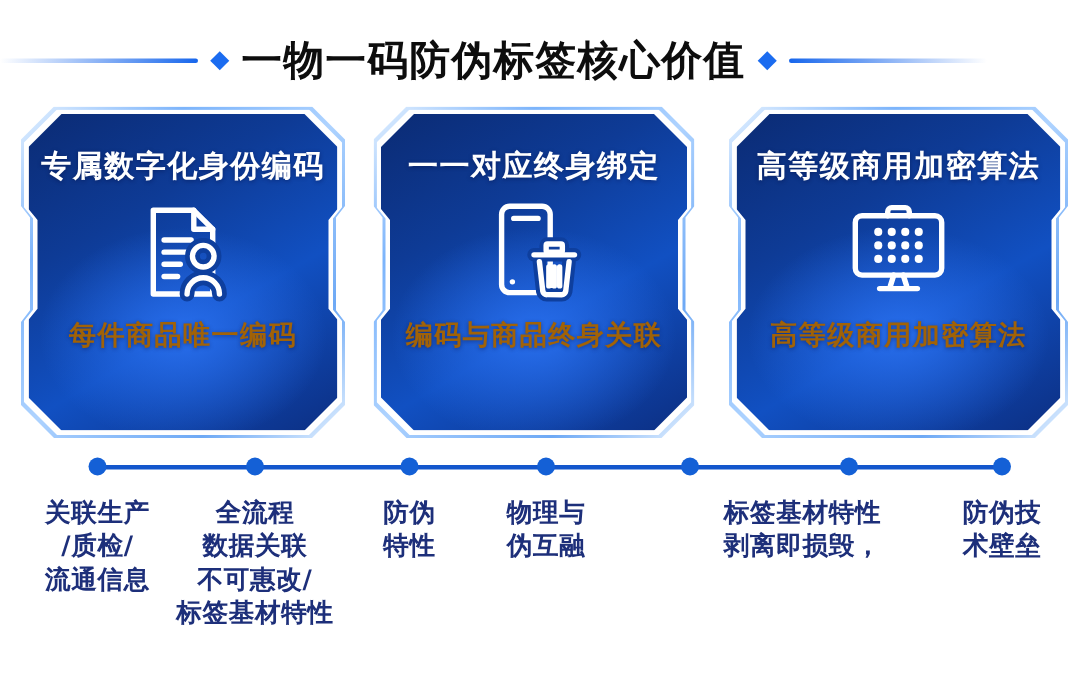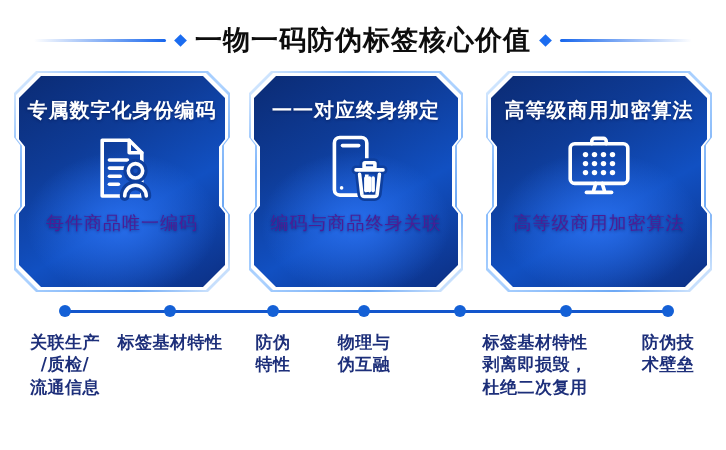--- a/index.html
+++ b/index.html
@@ -4,21 +4,21 @@
 <style>
   html,body{margin:0;padding:0;background:#ffffff;}
   .stage{
     position:relative;width:726px;height:450px;overflow:hidden;background:#ffffff;
     font-family:"DejaVu Sans","Liberation Sans",sans-serif;
   }
 
   
   .header{
     position:absolute;top:20px;left:0;right:0;height:40px;
-    display:flex;align-items:center;justify-content:center;gap:10px;
+    display:flex;align-items:center;gap:10px;
   }
   .hline{height:3px;border-radius:2px;}
   .hline-left{width:132px;background:linear-gradient(to right,rgba(23,102,236,0),#1766ec);}
   .hline-right{width:132px;background:linear-gradient(to left,rgba(23,102,236,0),#1766ec);}
   .diamond{width:9px;height:9px;background:#1b6cf0;transform:rotate(45deg);flex:0 0 auto;}
   .main-title{font-size:27px;font-weight:bold;color:#0d0d0d;letter-spacing:1px;white-space:nowrap;}
 
   
   .card{
     position:absolute;top:71px;height:221px;
@@ -45,21 +45,21 @@
   .card-content{
     position:absolute;inset:5px;z-index:2;
     display:flex;flex-direction:column;align-items:center;
   }
   .card-title{
     margin-top:21px;font-size:20px;font-weight:bold;color:#ffffff;
     letter-spacing:1px;white-space:nowrap;text-shadow:0 1px 3px rgba(0,10,60,.45);
   }
   .card-icon{margin-top:9px;width:80px;height:72px;}
   .card-sub{
-    margin-top:6px;font-size:18px;font-weight:normal;color:#4c1d95;
+    margin-top:6px;font-size:18px;font-weight:bold;color:#a16207;
     letter-spacing:1px;white-space:nowrap;text-shadow:0 1px 3px rgba(0,10,60,.45);
   }
   #card1{left:14px;width:216px;}
   #card2{left:249px;width:214px;}
   #card3{left:486px;width:226px;}
 
   
   .tl-line{
     position:absolute;left:65px;top:310px;width:603px;height:3px;
     background:#1356cc;border-radius:2px;
@@ -186,33 +186,35 @@
   <div class="tl-dot" style="left:460px"></div>
   <div class="tl-dot" style="left:566px"></div>
   <div class="tl-dot" style="left:668px"></div>
 
   <div class="tl-label" style="left:65px">
     <div>关联生产</div>
     <div>/质检/</div>
     <div>流通信息</div>
   </div>
   <div class="tl-label" style="left:170px">
+    <div>全流程</div>
+    <div>数据关联</div>
+    <div>不可惠改/</div>
     <div>标签基材特性</div>
   </div>
   <div class="tl-label" style="left:273px">
     <div>防伪</div>
     <div>特性</div>
   </div>
   <div class="tl-label" style="left:364px">
     <div>物理与</div>
     <div>伪互融</div>
   </div>
   <div class="tl-label" style="left:535px">
     <div>标签基材特性</div>
     <div>剥离即损毁，</div>
-    <div>杜绝二次复用</div>
   </div>
   <div class="tl-label" style="left:668px">
     <div>防伪技</div>
     <div>术壁垒</div>
   </div>
 
 </div>
 
 </body></html>

